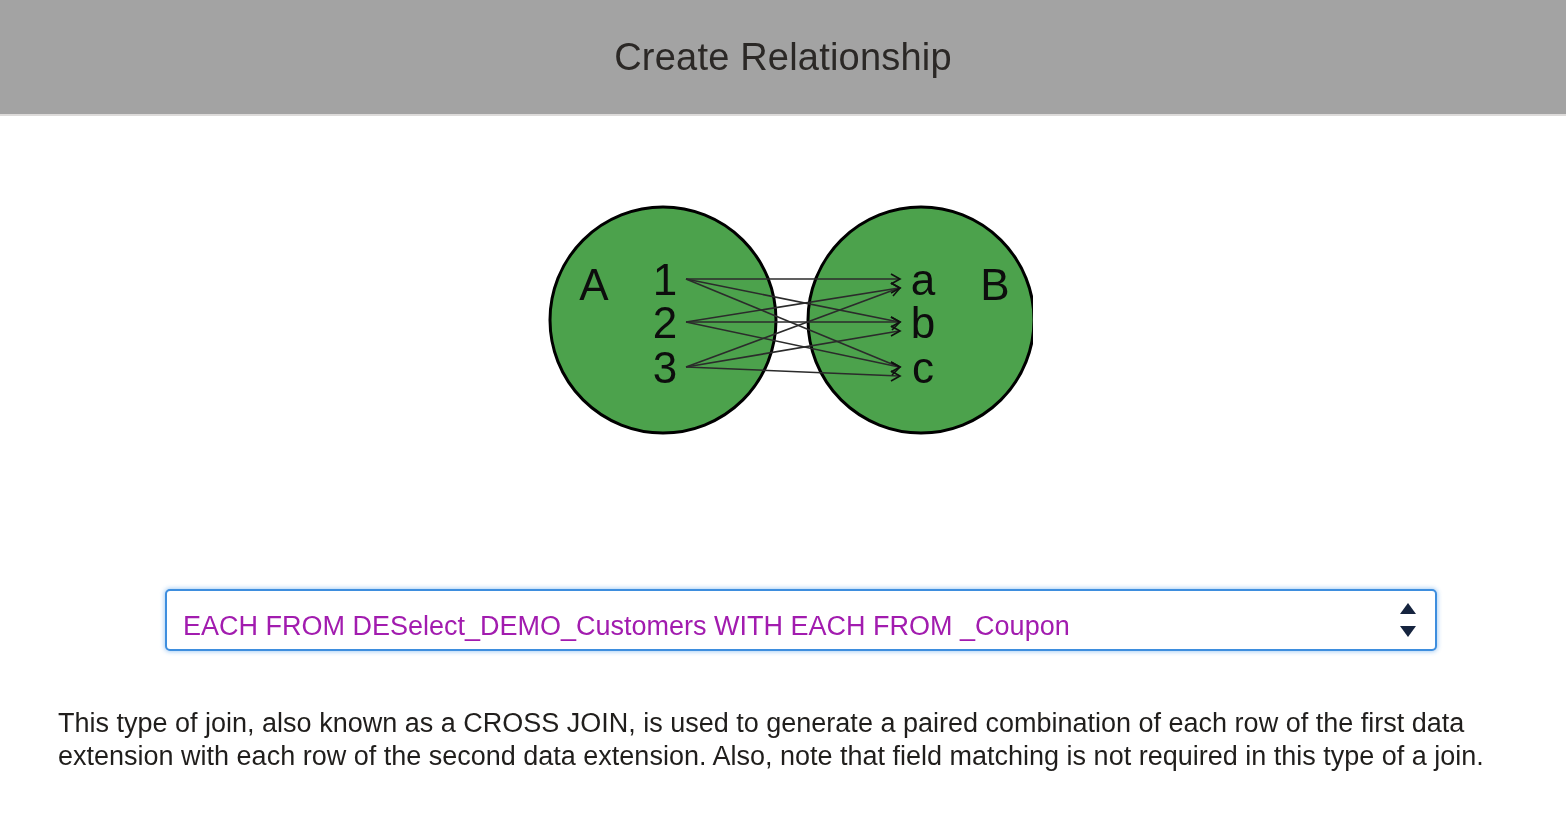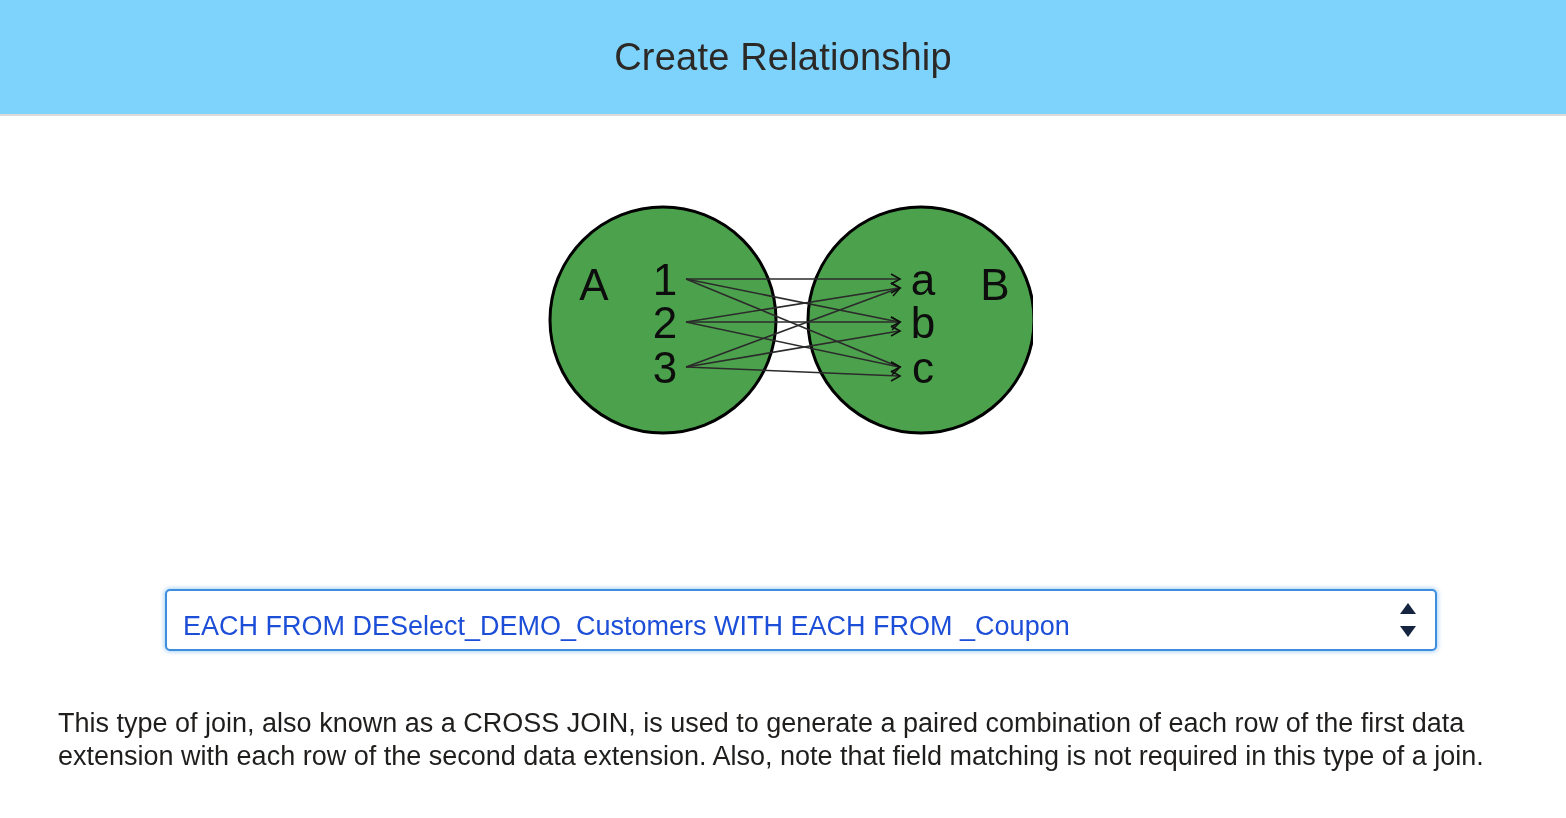--- a/index.html
+++ b/index.html
@@ -16,21 +16,21 @@
     position: relative;
   }
 
   
   .modal-header {
     height: 114px;
     box-sizing: border-box;
     display: flex;
     align-items: center;
     justify-content: center;
-    background: #7dd3fc;
+    background: #a3a3a3;
   }
   .modal-title {
     font-size: 38px;
     font-weight: 300;
     letter-spacing: 0.2px;
     color: #2b2826;
     font-family: "Liberation Sans", "DejaVu Sans", sans-serif;
   }
   .header-divider {
     height: 2px;
@@ -70,21 +70,21 @@
     width: 100%;
     height: 100%;
     box-sizing: border-box;
     border: 2px solid #3e8ede;
     border-radius: 5px;
     background: #ffffff;
     box-shadow: 0 0 4px 1px rgba(70,150,230,0.45);
     font-family: "Liberation Sans", "DejaVu Sans", sans-serif;
     font-size: 27px;
     font-weight: 400;
-    color: #1d4ed8;
+    color: #a21caf;
     padding: 12px 56px 0 16px;
     display: flex;
     align-items: center;
     white-space: nowrap;
     overflow: hidden;
     cursor: pointer;
   }
   .select-value {
     line-height: 1;
   }

